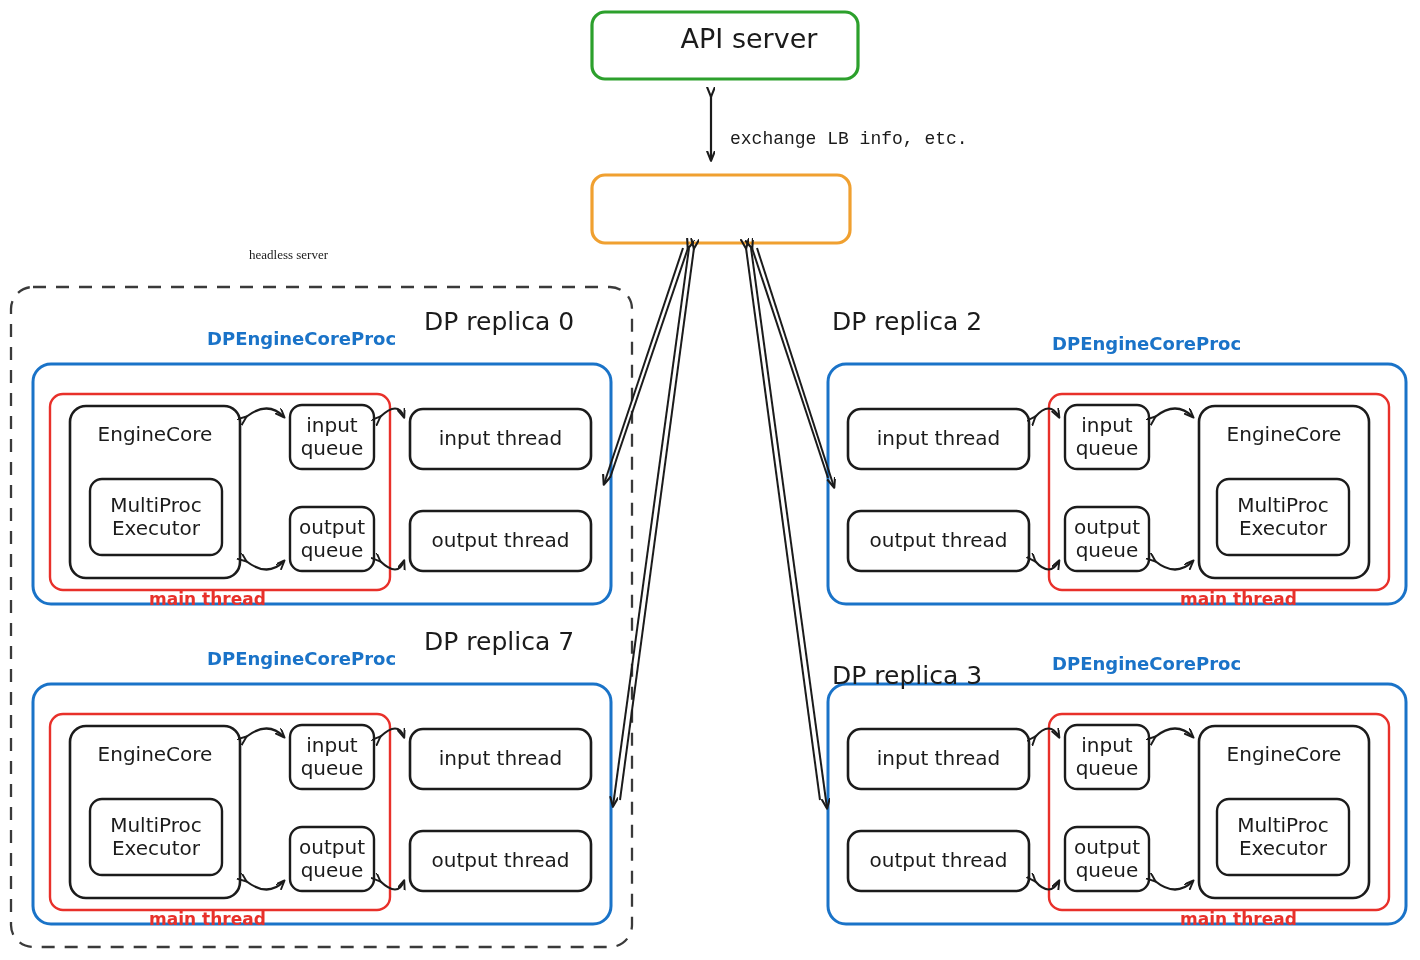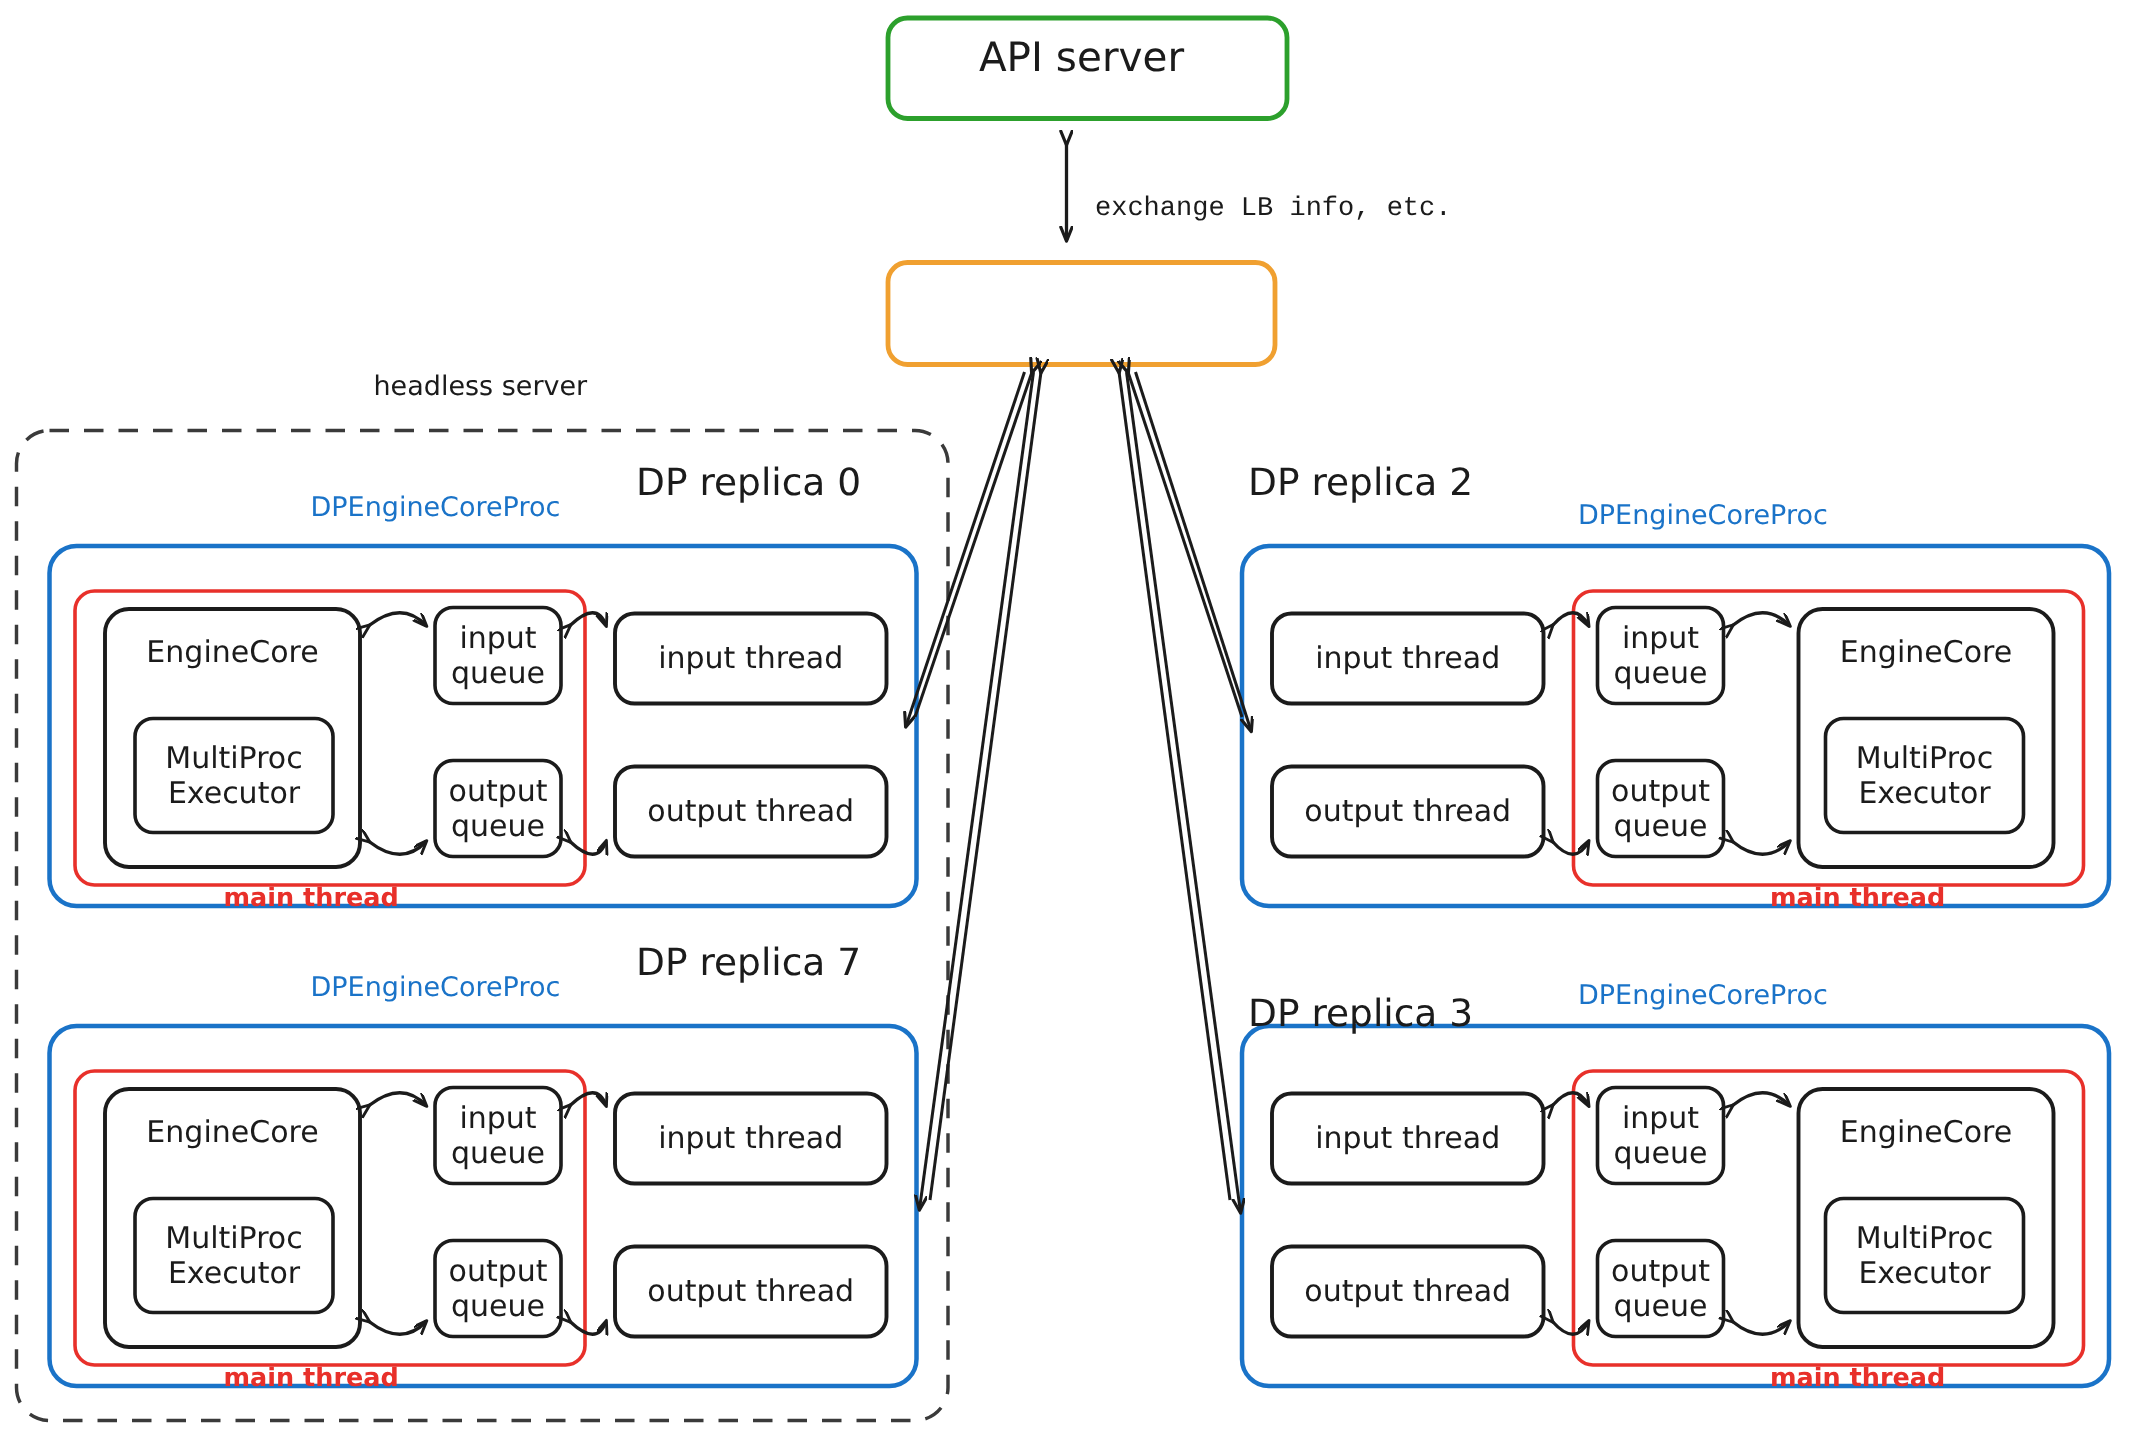--- a/index.html
+++ b/index.html
@@ -6,22 +6,22 @@
   body{width:1420px;height:960px;position:relative;overflow:hidden;
        font-family:"DejaVu Sans","Liberation Sans",sans-serif;color:#1b1b1b;}
   #stage{position:absolute;inset:0;width:1420px;height:960px;}
   svg.layer{position:absolute;left:0;top:0;width:1420px;height:960px;overflow:visible;}
   .lbl{position:absolute;white-space:nowrap;line-height:1.12;}
   .node-txt{position:absolute;display:flex;align-items:center;justify-content:center;
             text-align:center;white-space:pre-line;line-height:1.16;}
   .t-big{font-size:27px;}
   .t-title{font-size:25px;}
   .t-node{font-size:20px;}
-  .t-small{font-size:18px;}
-  .t-proc{font-size:18px;color:#1a73c8;font-weight:400;}
+  .t-small{font-size:13px;font-family:Liberation Serif, serif;}
+  .t-proc{font-size:18px;color:#1a73c8;font-weight:700;}
   .t-main{font-size:17px;color:#e8302a;font-weight:600;}
   .t-edge{font-size:18px;}
 </style>
 </head>
 <body>
 
 <div id="stage">
 
   <svg class="layer" viewBox="0 0 1420 960">
     <defs>
@@ -116,21 +116,21 @@
     <g>
       <path d="M752,248 L828,478" fill="none" stroke="#1b1b1b" stroke-width="2" marker-start="url(#ah)"></path>
       <path d="M757,248 L834,487" fill="none" stroke="#1b1b1b" stroke-width="2" marker-end="url(#ah)"></path>
     </g>
     <g>
       <path d="M746,248 L820,800" fill="none" stroke="#1b1b1b" stroke-width="2" marker-start="url(#ah)"></path>
       <path d="M751,248 L827,808" fill="none" stroke="#1b1b1b" stroke-width="2" marker-end="url(#ah)"></path>
     </g>
   </svg>
 
-  <div class="node-txt t-big" style="left:588px;top:12px;width:266px;height:54px;">API server</div>
+  <div class="node-txt t-big" style="left:616px;top:12px;width:266px;height:54px;">API server</div>
   <div class="lbl t-edge" style="left:730px;top:129px;font-family:Liberation Mono, monospace;">exchange LB info, etc.</div>
 
   <div class="lbl t-small" style="left:249px;top:248px;">headless server</div>
 
   <div class="lbl t-title" style="left:424px;top:308px;">DP replica 0</div>
   <div class="lbl t-proc" style="left:207px;top:329px;">DPEngineCoreProc</div>
   <div class="lbl t-main" style="left:149px;top:590px;">main thread</div>
   <div class="node-txt t-node" style="left:70px;top:412px;width:170px;height:46px;">EngineCore</div>
   <div class="node-txt t-node" style="left:90px;top:479px;width:132px;height:76px;">MultiProc
 Executor</div>

